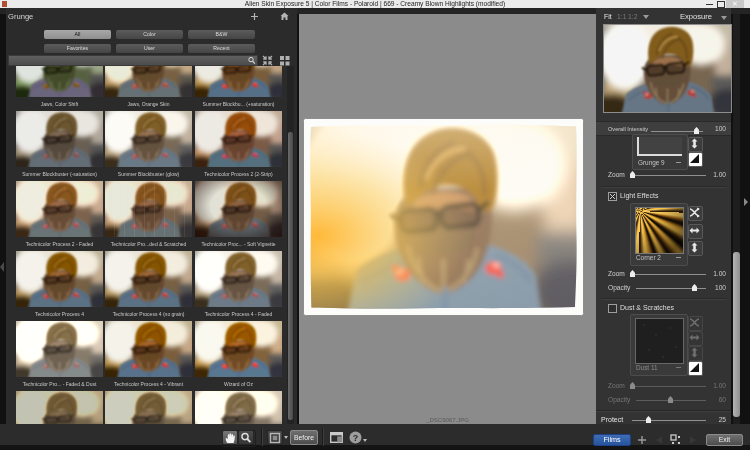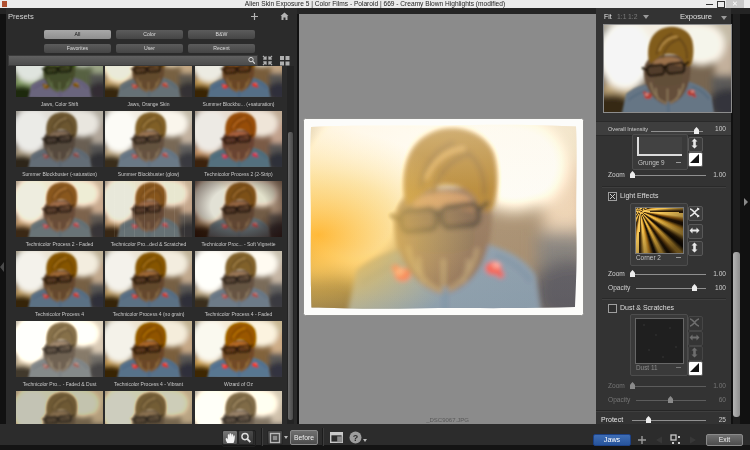--- a/index.html
+++ b/index.html
@@ -113,21 +113,21 @@
 <div id="title" class="a">
   <div class="tx a">Alien Skin Exposure 5 | Color Films - Polaroid | 669 - Creamy Blown Highlights (modified)</div>
   <div class="a" style="left:2px;top:1px;width:5px;height:6px;background:#b05030"></div>
   <div class="a" style="left:706px;top:4px;width:7px;height:1px;background:#333"></div>
   <div class="a" style="left:717px;top:1px;width:6px;height:5px;border:1px solid #333"></div>
   <div class="a" style="left:726px;top:0;width:18px;height:8px;background:#c9c9c9;color:#fcfcfc;font-size:7px;line-height:8px;text-align:center">✕</div>
 </div>
 
 <div class="a" style="left:0;top:8px;width:750px;height:6px;background:#242424"></div>
 <div id="lpanel" class="a">
-  <div class="a" style="left:2px;top:4px;font-size:7.6px;color:#d6d6d6">Presets</div>
+  <div class="a" style="left:2px;top:4px;font-size:7.6px;color:#d6d6d6">Grunge</div>
   <svg class="a" style="left:244px;top:4px" width="9" height="9" viewBox="0 0 9 9">
       <path d="M4.5,1 V8 M1,4.5 H8" stroke="#b4b4b4" stroke-width="1.2"></path>
     </svg>
   <svg class="a" style="left:274px;top:4px" width="9" height="9" viewBox="0 0 9 9">
       <path d="M4.5,0.5 L8.5,4 H7.5 V8 H5.5 V5.5 H3.5 V8 H1.5 V4 H0.5 Z" fill="#b4b4b4"></path>
     </svg>
   <div class="pbtn a" style="left:38px;top:22px;width:67px"></div>
   <div class="pbtn sel a" style="left:38px;top:22px;width:67px">All</div>
   <div class="pbtn a" style="left:110px;top:22px;width:67px">Color</div>
   <div class="pbtn a" style="left:182px;top:22px;width:67px">B&amp;W</div>
@@ -466,21 +466,21 @@
       <rect x="0.7" y="0.7" width="11.6" height="9.6" fill="none" stroke="#c9c9c9" stroke-width="1.4"></rect>
       <rect x="0.7" y="0.7" width="11.6" height="2.6" fill="#c9c9c9"></rect>
       <rect x="7.2" y="4.4" width="5.1" height="5.9" fill="#8a8a8a"></rect>
     </svg>
   <svg width="13" height="13" viewBox="0 0 13 13" style="position:absolute;left:349px;top:7px">
       <circle cx="6.5" cy="6.5" r="6" fill="#9d9d9d"></circle>
       <text x="6.5" y="9.6" text-anchor="middle" font-size="9" font-weight="bold" fill="#2c2c2c" font-family="Liberation Sans">?</text>
     </svg>
   <div class="a" style="left:363px;top:15px;width:0;height:0;border-left:2.6px solid transparent;border-right:2.6px solid transparent;border-top:3.6px solid #b9b9b9"></div>
 
-  <div class="a" style="left:593px;top:10px;width:38px;height:12px;border-radius:2px;background:linear-gradient(#3e6db5,#27549c);border:1px solid #1c4186;box-sizing:border-box;color:#fff;font-size:7.2px;text-align:center;line-height:10px">Jaws</div>
+  <div class="a" style="left:593px;top:10px;width:38px;height:12px;border-radius:2px;background:linear-gradient(#3e6db5,#27549c);border:1px solid #1c4186;box-sizing:border-box;color:#fff;font-size:7.2px;text-align:center;line-height:10px">Films</div>
   <svg width="10" height="10" viewBox="0 0 10 10" style="position:absolute;left:637px;top:11px">
       <path d="M5,1 V9 M1,5 H9" stroke="#9a9a9a" stroke-width="1.4"></path>
     </svg>
   <svg width="10" height="10" viewBox="0 0 10 10" style="position:absolute;left:654px;top:11px">
       <path d="M2,5 L8,1.5 V8.5 Z" fill="#383838"></path>
     </svg>
   <svg width="11" height="11" viewBox="0 0 11 11" style="position:absolute;left:670px;top:10px">
       <rect x="1" y="1" width="5" height="5" fill="none" stroke="#c9c9c9" stroke-width="1.3"></rect>
       <rect x="8" y="2" width="2" height="2" fill="#c9c9c9"></rect>
       <rect x="2" y="8" width="2" height="2" fill="#c9c9c9"></rect>

